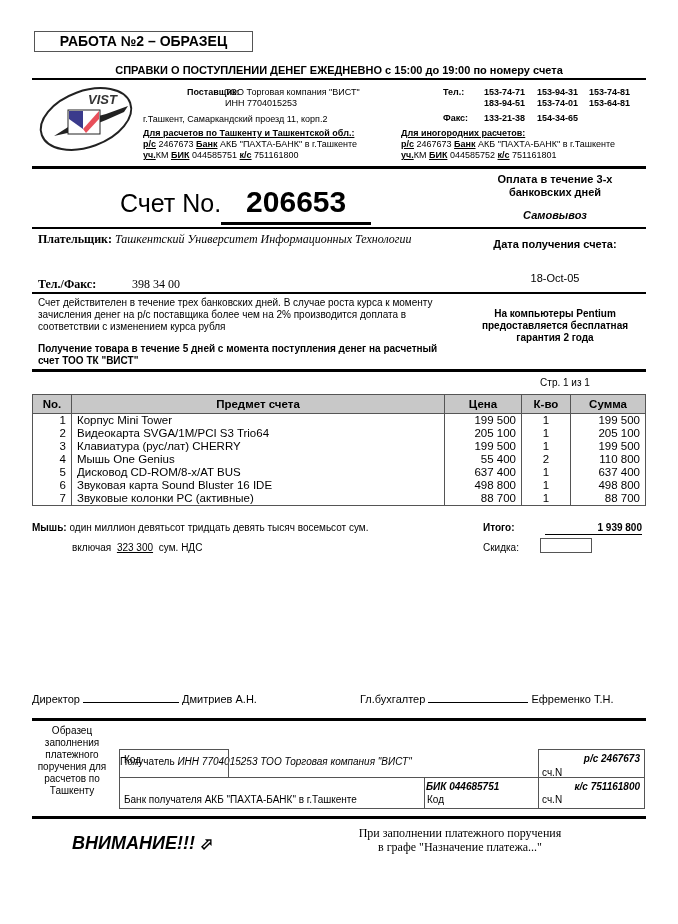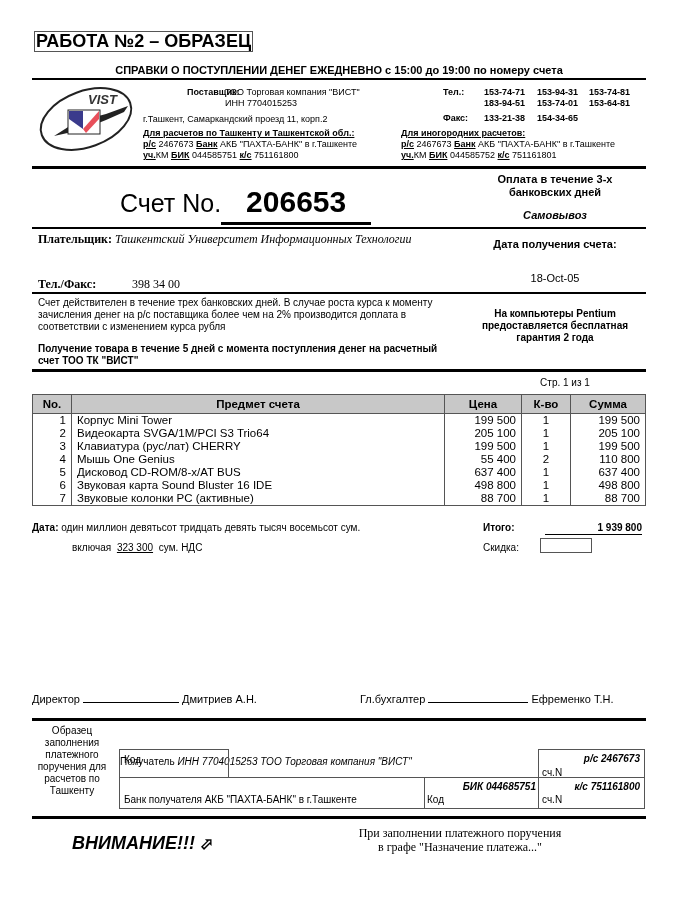--- a/index.html
+++ b/index.html
@@ -2,21 +2,21 @@
 <html><head>
 <meta charset="utf-8">
 <style>
   html, body { margin:0; padding:0; background:#ffffff; }
   body { width:678px; height:924px; position:relative; overflow:hidden; font-family:"Liberation Sans", sans-serif; color:#000; }
   .abs { position:absolute; }
   .b { font-weight:bold; }
   .i { font-style:italic; }
   .u { text-decoration:underline; }
   .hr { position:absolute; background:#000; }
-  .title-box { left:34px; top:31px; width:217px; height:19px; border:1px solid #555; font-size:18px; font-weight:bold; text-align:center; line-height:19px; }
+  .title-box { left:34px; top:31px; width:217px; height:19px; border:1px solid #555; font-size:14px; font-weight:bold; text-align:center; line-height:19px; }
   .s9 { font-size:9px; line-height:11px; }
   .s10 { font-size:10px; line-height:12px; }
   .s11 { font-size:11px; line-height:13px; }
   .s12 { font-size:12px; line-height:14px;font-family:Liberation Serif, serif; }
   table.items { position:absolute; left:32px; top:394px; width:614px; border-collapse:collapse; font-size:11.5px; }
   table.items th { background:#c8c8c8; font-weight:bold; border:1px solid #555; height:18px; padding:0 4px; }
   table.items td { border-left:1px solid #555; border-right:1px solid #555; height:13px; line-height:13px; padding:0 5px; }
   table.items tr:last-child td { border-bottom:1px solid #555; }
   .num { text-align:right; }
   .ctr { text-align:center; }
@@ -171,21 +171,21 @@
         <td class="num">7</td>
         <td>Звуковые колонки PC (активные)</td>
         <td class="num">88 700</td>
         <td class="ctr">1</td>
         <td class="num">88 700</td>
       </tr>
     </tbody>
 </table>
 
 <div class="abs s10" style="left:32px;top:522px;white-space:nowrap;">
-  <span class="b">Дата:</span>
+  <span class="b">Мышь:</span>
   <span>один миллион девятьсот тридцать девять тысяч восемьсот сум.</span>
 </div>
 <div class="abs s10" style="left:72px;top:542px;white-space:nowrap;">
   <span>включая</span>
   <span class="u" style="padding:0 3px;">323 300</span>
   <span>сум. НДС</span>
 </div>
 <div class="abs b s10" style="left:483px;top:522px;">Итого:</div>
 <div class="abs b s10" style="left:545px;top:522px;width:97px;text-align:right;border-bottom:1px solid #000;">1 939 800</div>
 <div class="abs s10" style="left:483px;top:542px;">Скидка:</div>
@@ -211,21 +211,21 @@
 </div>
 <div class="pbox" style="left:119px;top:749px;width:108px;height:28px;border-bottom:none;"></div>
 <div class="abs s10" style="left:124px;top:754px;">Код</div>
 <div class="pbox" style="left:538px;top:749px;width:105px;height:28px;border-bottom:none;"></div>
 <div class="abs b i s10" style="left:540px;top:753px;width:100px;text-align:right;">р/с 2467673</div>
 <div class="abs s10" style="left:542px;top:767px;">сч.N</div>
 <div class="pbox" style="left:119px;top:777px;width:524px;height:30px;"></div>
 <div class="hr" style="left:424px;top:777px;width:1px;height:31px;background:#555;"></div>
 <div class="hr" style="left:538px;top:777px;width:1px;height:31px;background:#555;"></div>
 <div class="abs s10" style="left:124px;top:794px;white-space:nowrap;">Банк получателя АКБ "ПАХТА-БАНК" в г.Ташкенте</div>
-<div class="abs b i s10" style="left:426px;top:781px;width:110px;text-align:right;">БИК 044685751</div>
+<div class="abs b i s10" style="left:426px;top:781px;width:110px;">БИК 044685751</div>
 <div class="abs s10" style="left:427px;top:794px;">Код</div>
 <div class="abs b i s10" style="left:540px;top:781px;width:100px;text-align:right;">к/с 751161800</div>
 <div class="abs s10" style="left:542px;top:794px;">сч.N</div>
 
 <div class="hr" style="left:32px;top:816px;width:614px;height:3px;"></div>
 
 <div class="abs b i" style="left:72px;top:832px;font-size:18px;line-height:22px;white-space:nowrap;">
   <span>ВНИМАНИЕ!!!</span>
   <span style="font-style:normal;font-size:16px;">⬀</span>
 </div>

